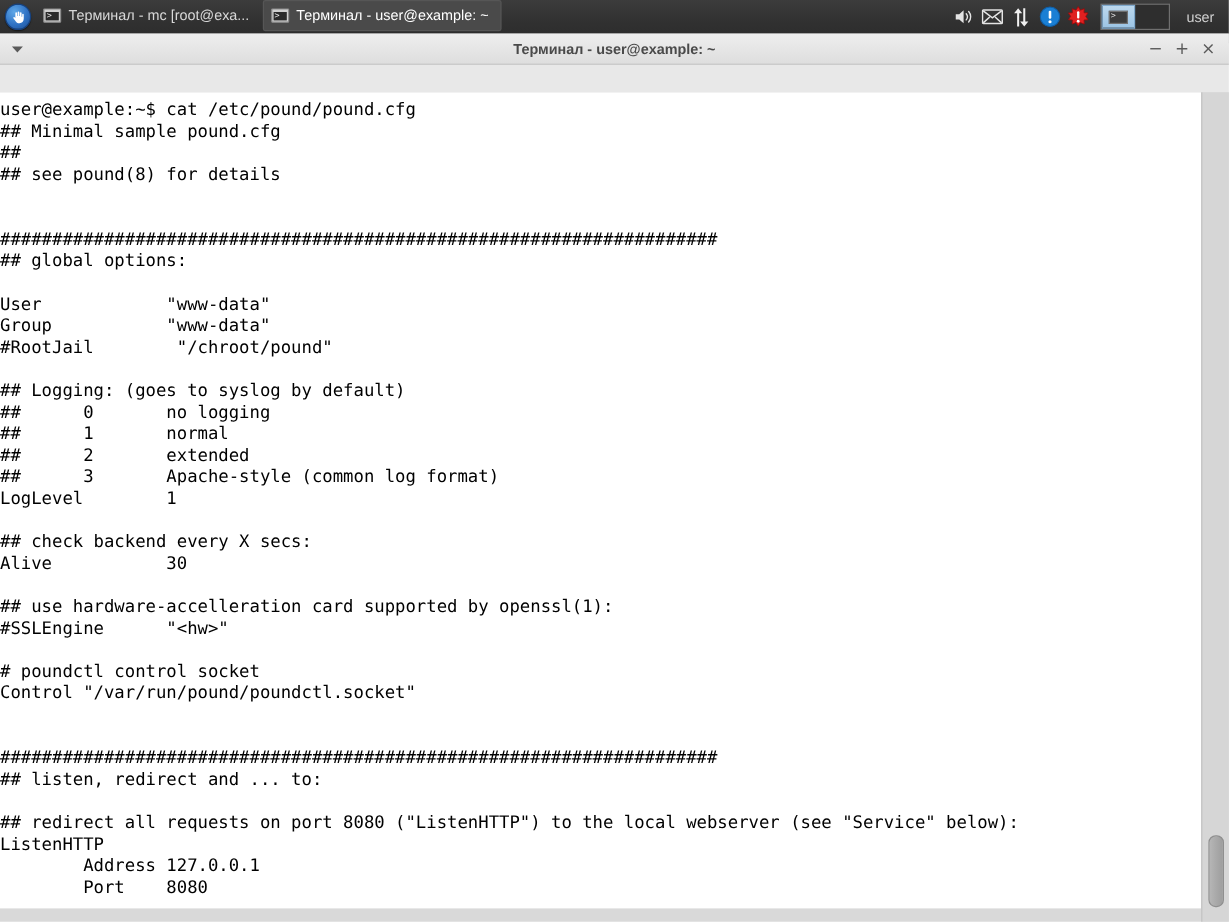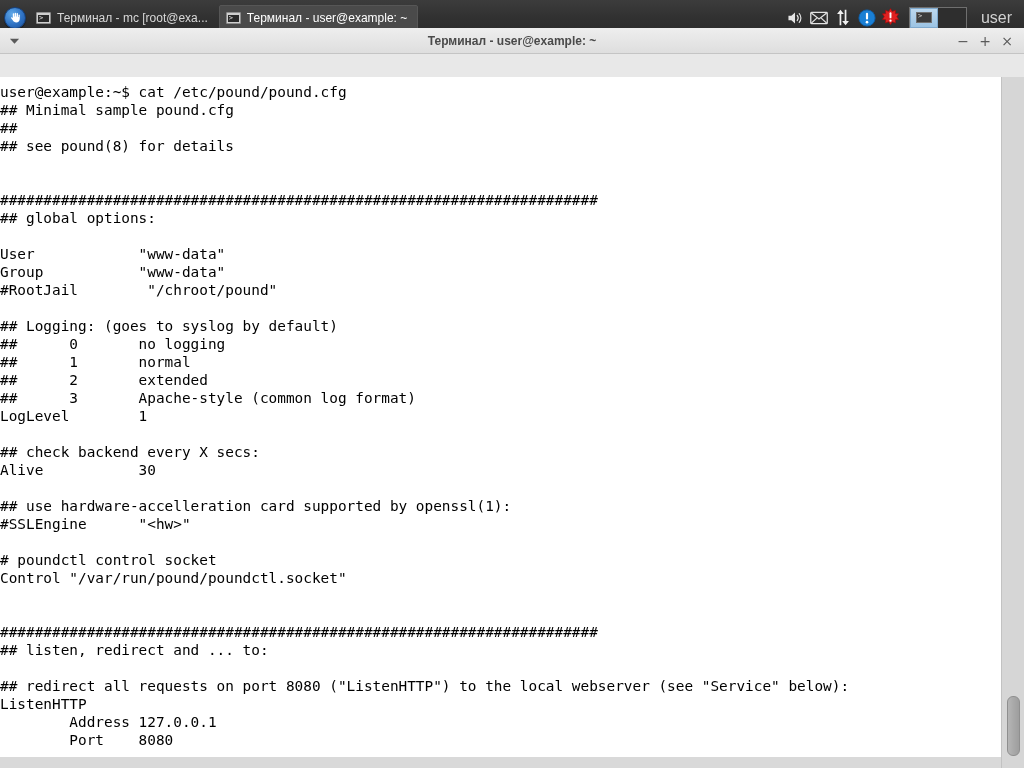--- a/index.html
+++ b/index.html
@@ -9,21 +9,21 @@
     background: #ffffff;
     font-family: "Liberation Sans", sans-serif;
   }
 
   
   #taskbar {
     position: absolute; left: 0; top: 0;
     width: 1024px; height: 36px;
     background: linear-gradient(180deg, #3c3c3c 0%, #313131 50%, #2b2b2b 100%);
     border-bottom: 1px solid #1c1c1c;
-    display: flex; align-items: center;
+    display: flex; 
     box-sizing: border-box;
   }
   #start-button {
     width: 30px; height: 28px;
     display: flex; align-items: center; justify-content: center;
     flex: 0 0 auto;
   }
   .start-circle {
     width: 20px; height: 20px; border-radius: 50%;
     background: radial-gradient(circle at 35% 30%, #5fa8e8 0%, #2f72c4 55%, #1d4f95 100%);
@@ -110,21 +110,21 @@
     box-sizing: border-box;
     position: relative;
   }
   .pager-win::before {
     content: ">";
     position: absolute; left: 1px; top: -1px;
     color: #dcdcdc; font-size: 7px;
     font-family: "DejaVu Sans Mono", monospace;
   }
   #tray-user {
-    color: #d0d0d0; font-size: 16px;
+    color: #d0d0d0; font-size: 12px;
     padding: 0 8px 0 6px;
     white-space: nowrap;
   }
 
   
   #window {
     position: absolute; left: 0; top: 28px;
     width: 1024px; height: 740px;
     background: #e8e8e8;
   }

